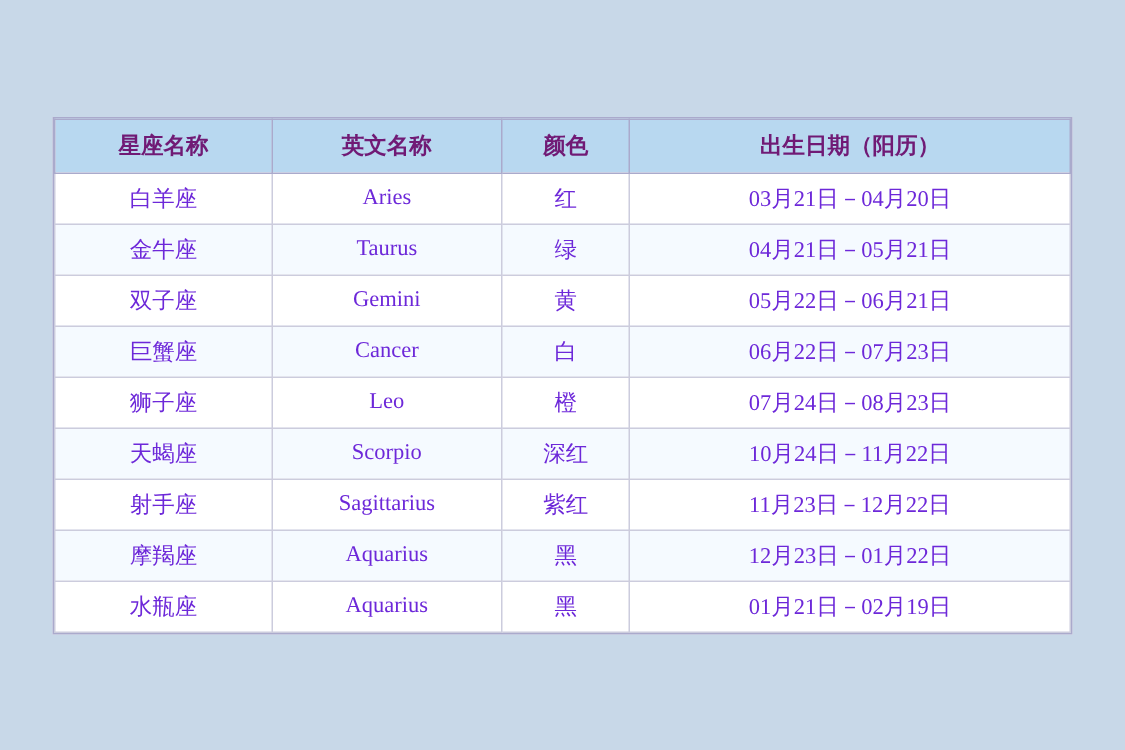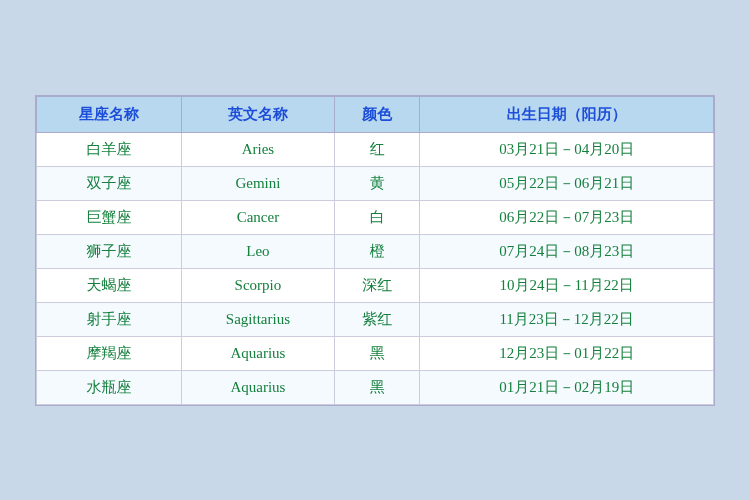--- a/index.html
+++ b/index.html
@@ -21,27 +21,27 @@
     table {
       width: 100%;
       border-collapse: collapse;
     }
     thead tr th {
       background: #b8d8f0;
       border: 1px solid #aac;
       padding: 8px 6px;
       text-align: center;
       font-weight: bold;
-      color: #1d4ed8;
+      color: #701a75;
     }
     tbody tr td {
       border: 1px solid #ccd;
       padding: 7px 6px;
       text-align: center;
-      color: #15803d;
+      color: #6d28d9;
       background: #fff;
     }
     tbody tr:nth-child(even) td {
       background: #f5faff;
     }
   </style>
 </head>
 <body>
 
 <div class="table-container">
@@ -53,20 +53,26 @@
           <th>颜色</th>
           <th>出生日期（阳历）</th>
         </tr>
     </thead>
     <tbody>
     <tr>
           <td>白羊座</td>
           <td>Aries</td>
           <td>红</td>
           <td>03月21日－04月20日</td>
+        </tr>
+        <tr>
+          <td>金牛座</td>
+          <td>Taurus</td>
+          <td>绿</td>
+          <td>04月21日－05月21日</td>
         </tr>
         <tr>
           <td>双子座</td>
           <td>Gemini</td>
           <td>黄</td>
           <td>05月22日－06月21日</td>
         </tr>
         <tr>
           <td>巨蟹座</td>
           <td>Cancer</td>

